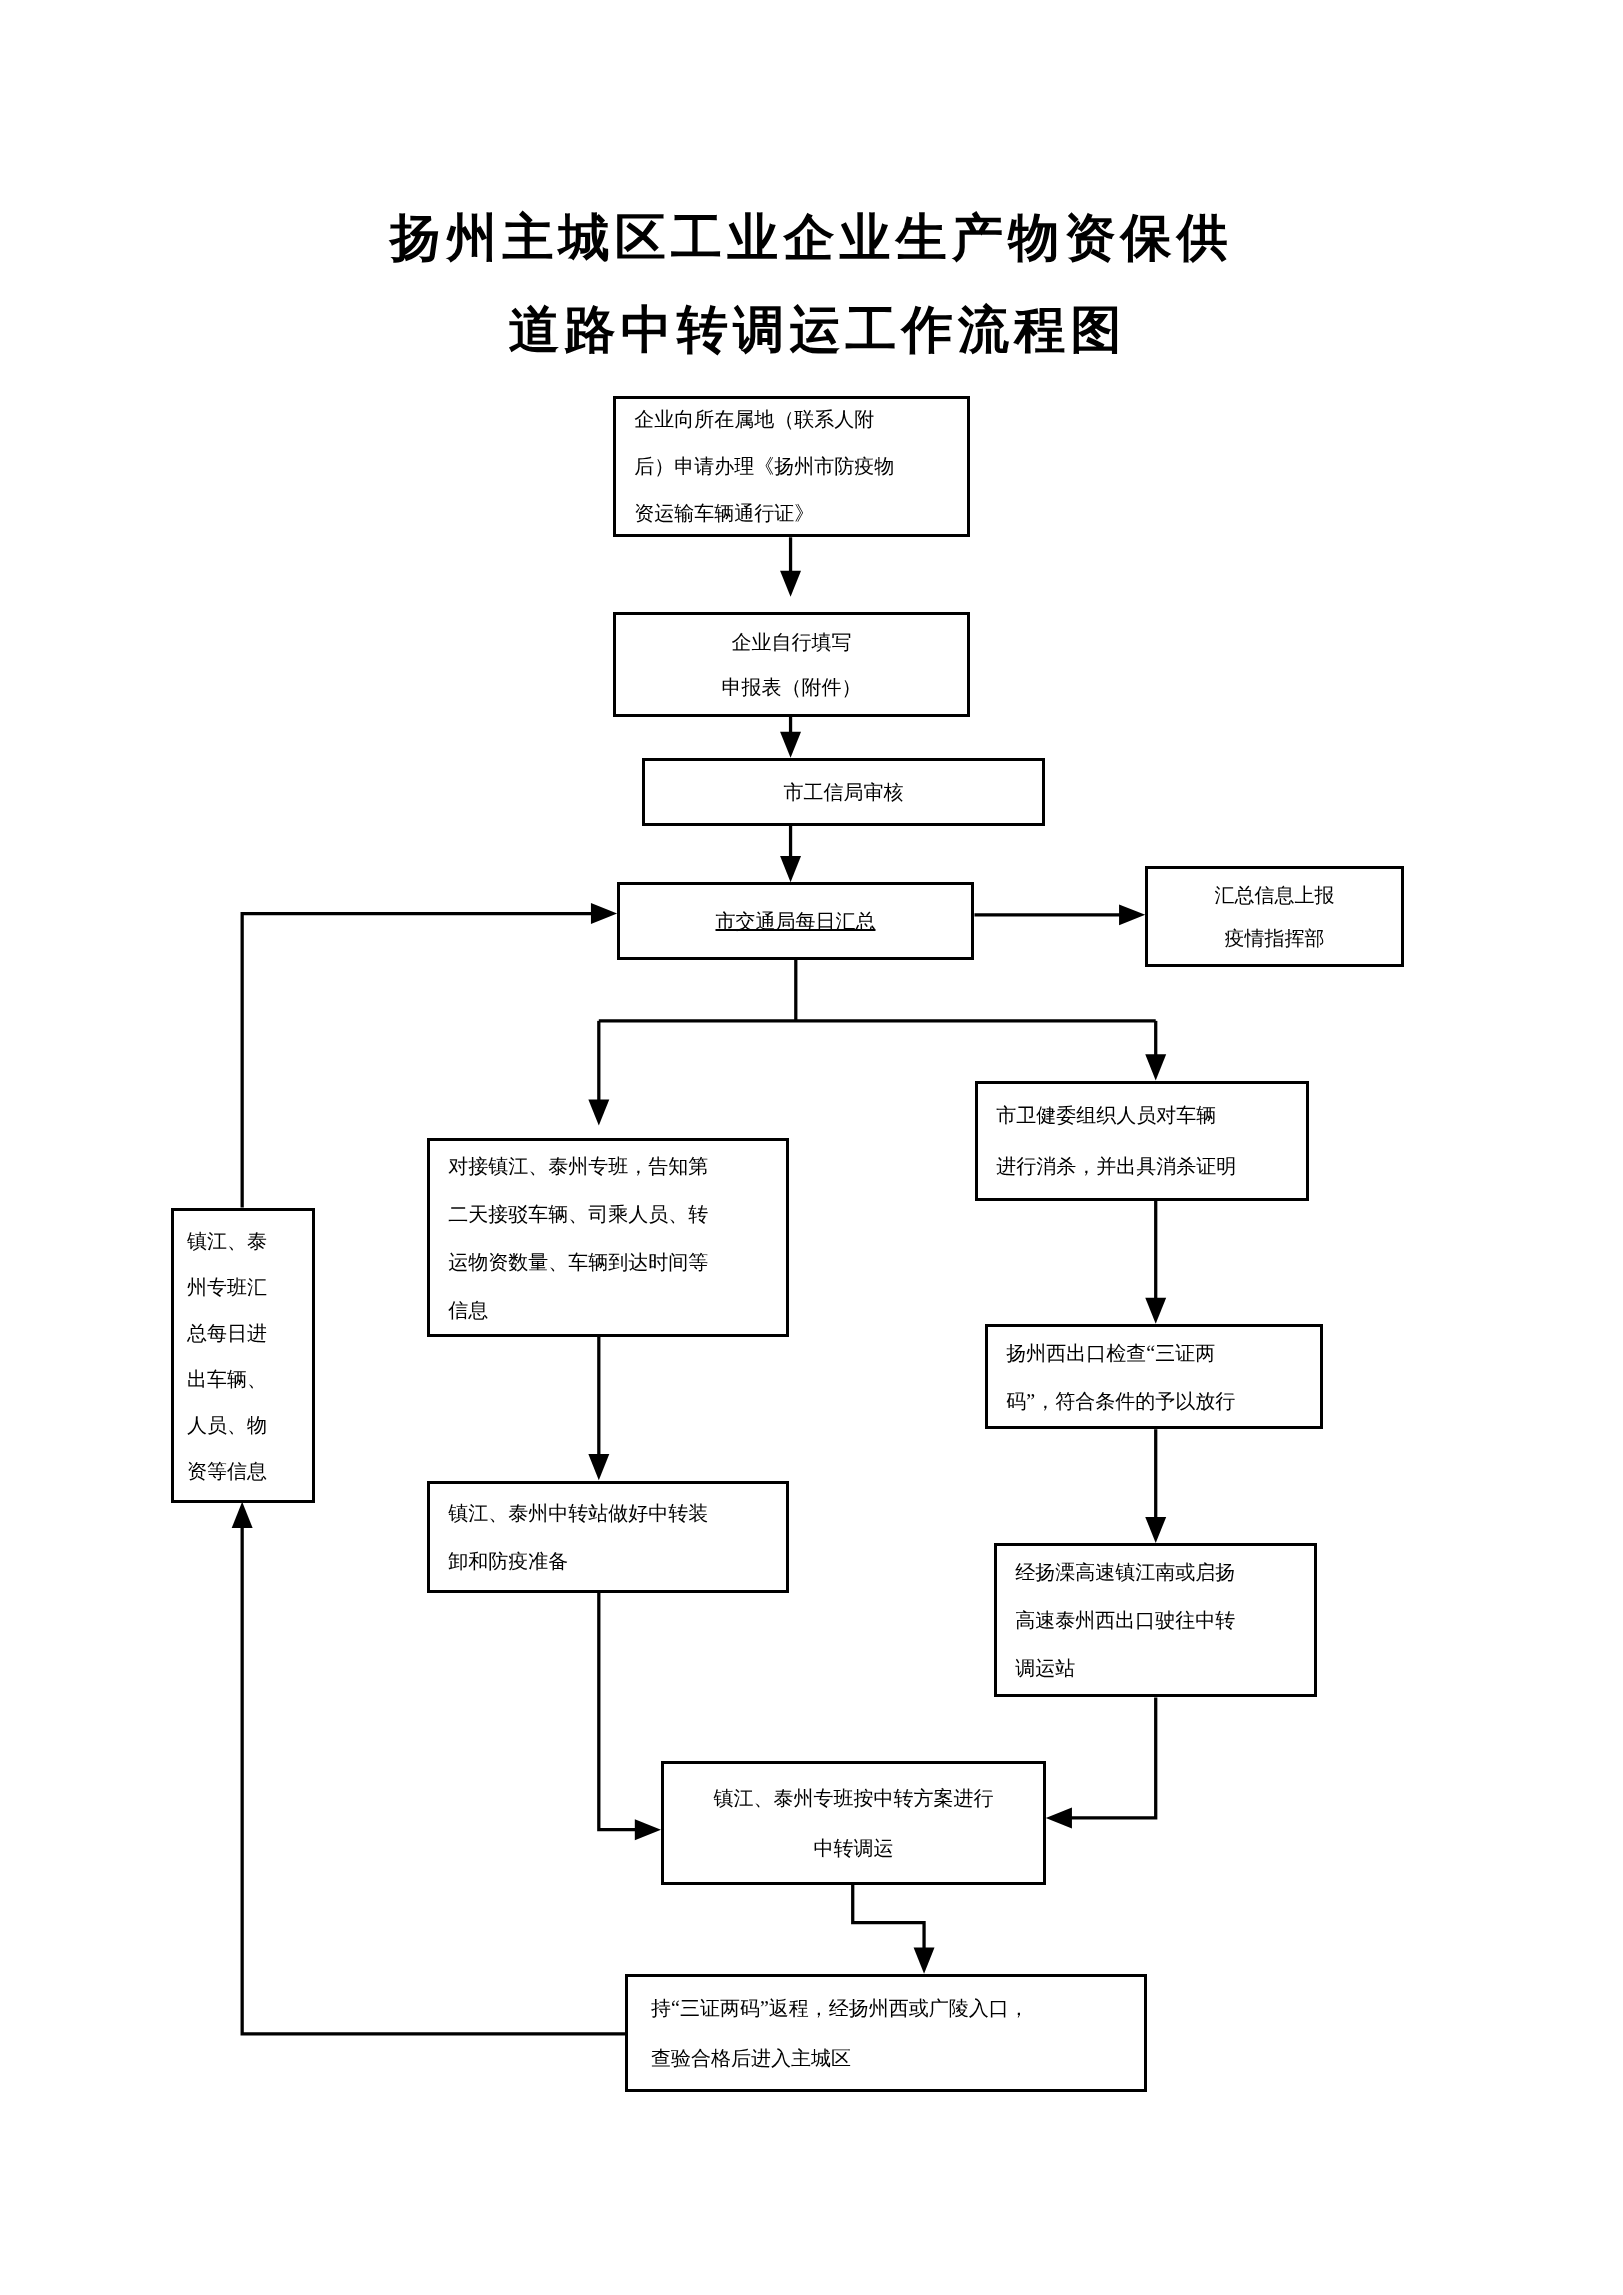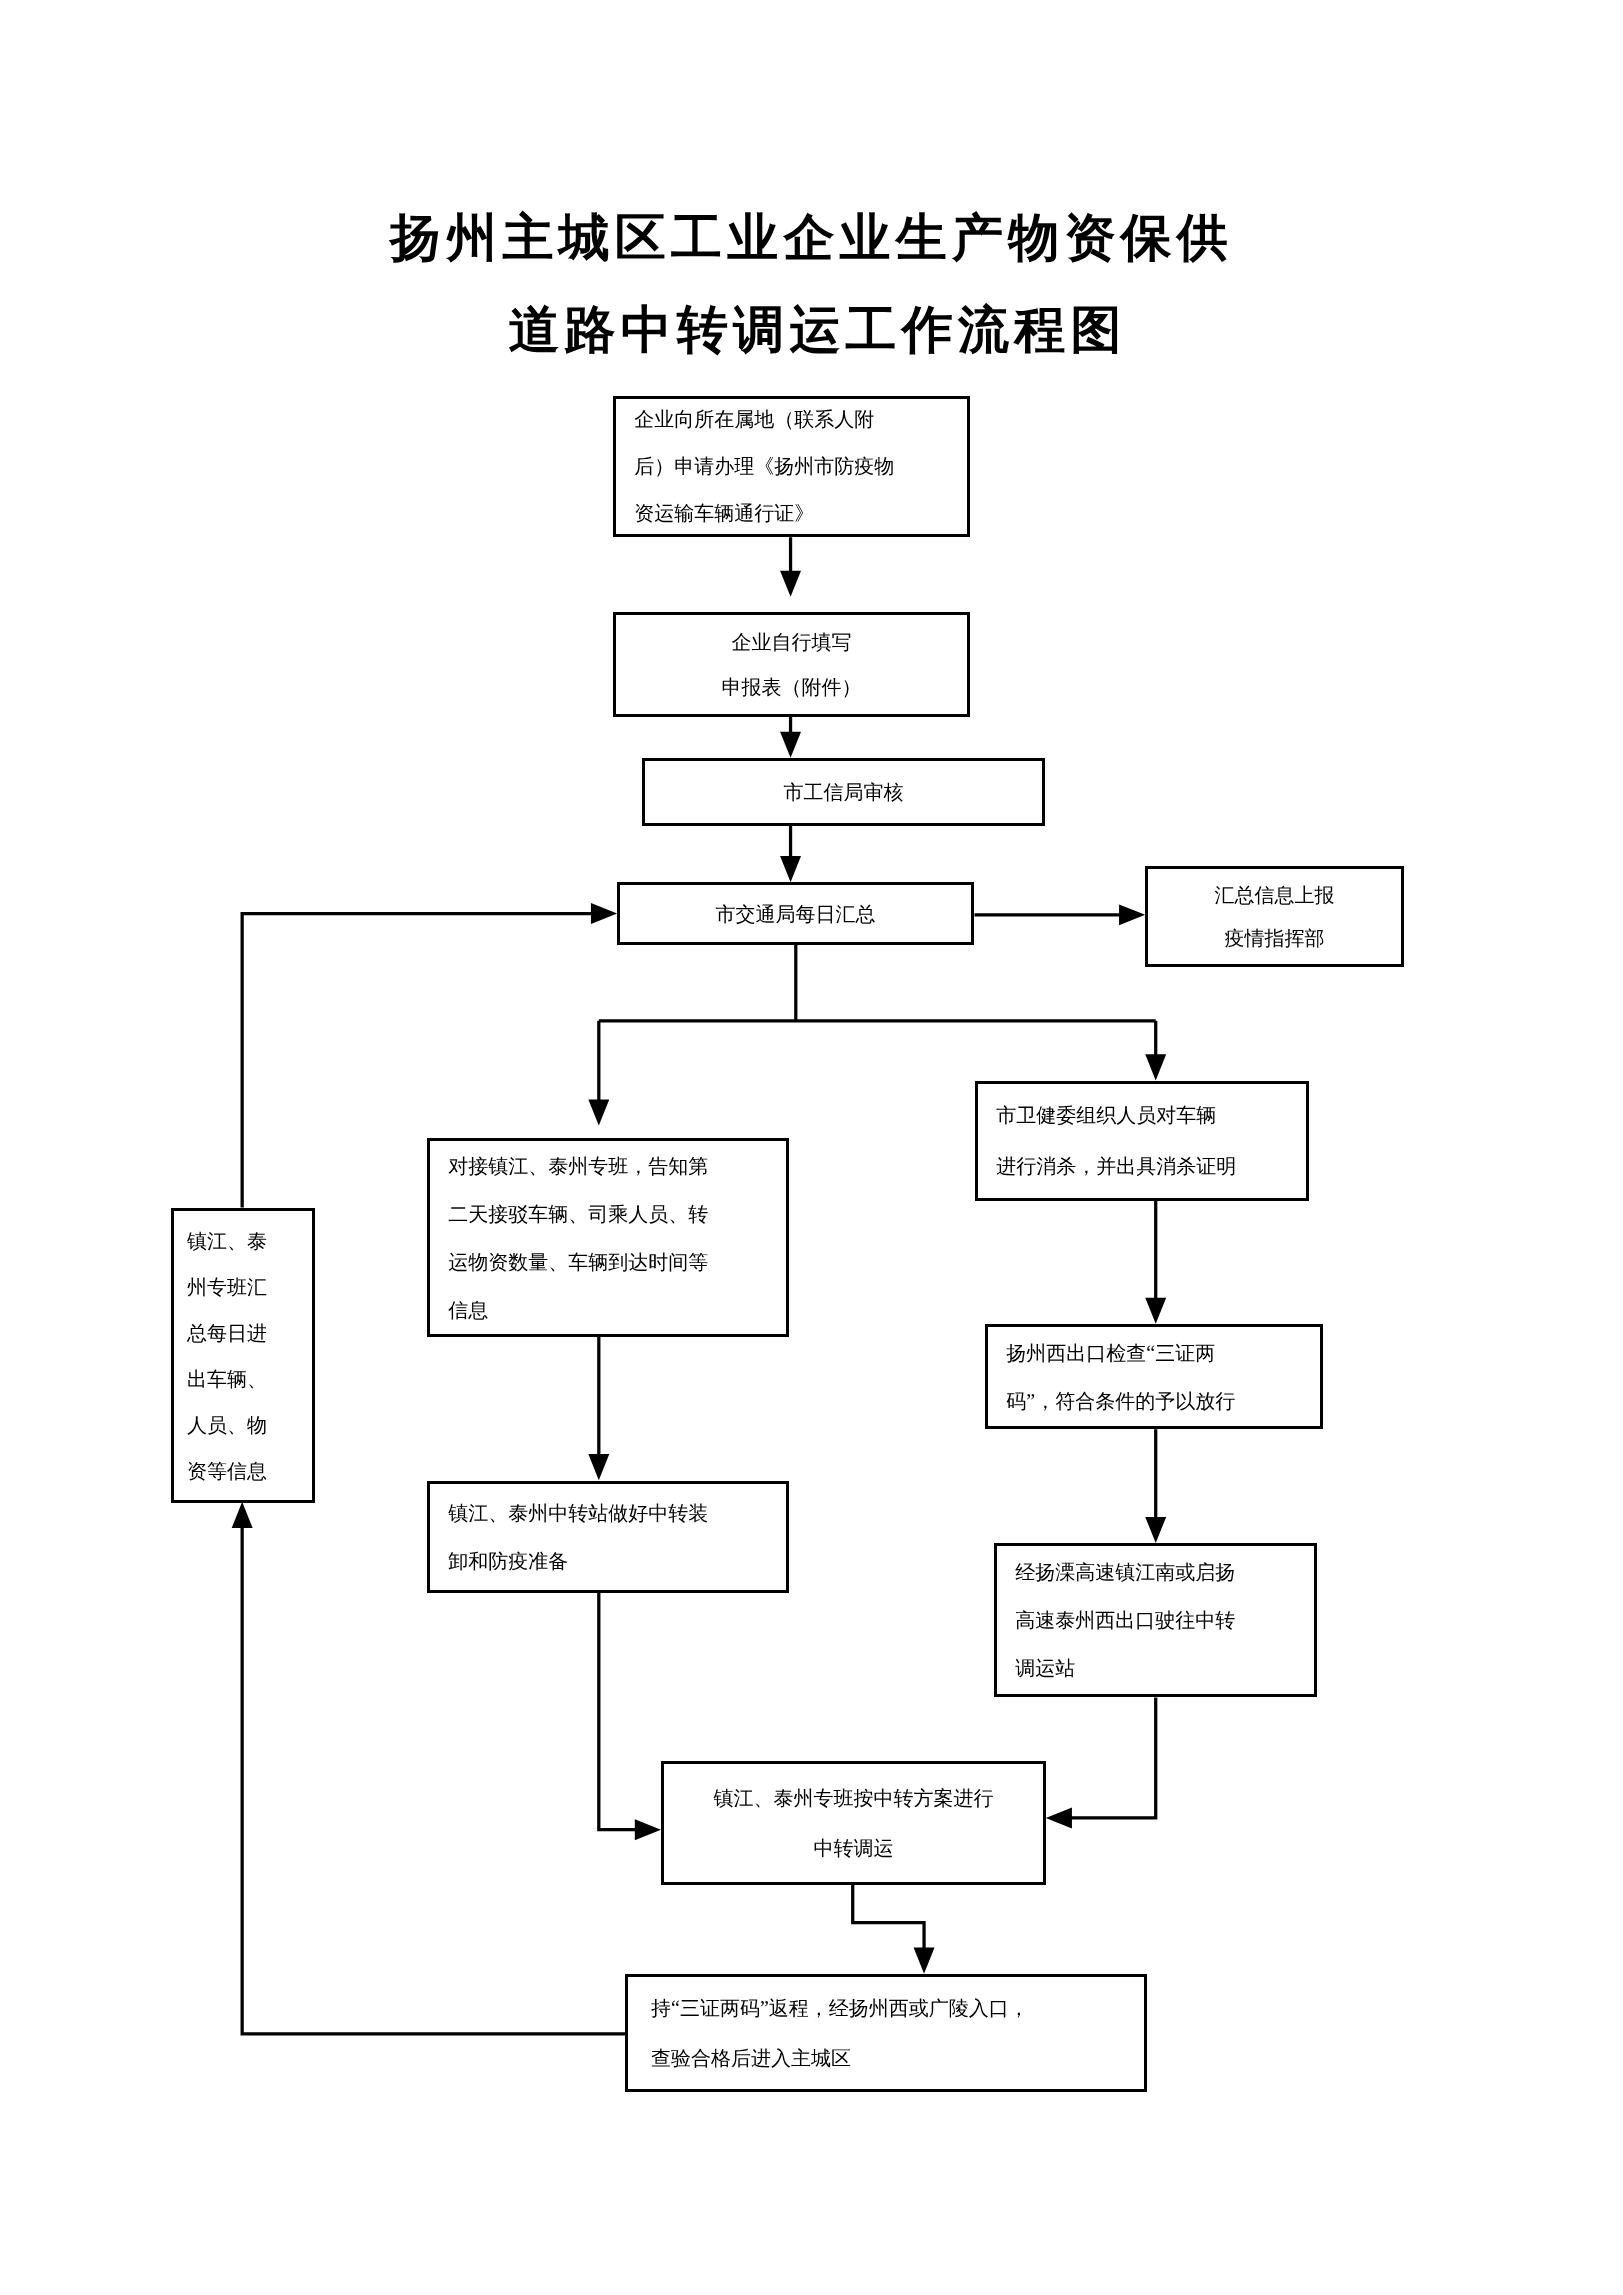--- a/index.html
+++ b/index.html
@@ -115,21 +115,21 @@
 
   <div class="box align-center lh68" style="left:613px; top:612px; width:357px; height:105px;">
     <div class="txt">企业自行填写
 申报表（附件）</div>
   </div>
 
   <div class="box align-center" style="left:614px; top:758px; width:403px; height:68px;margin-left:28px;">
     <div class="txt">市工信局审核</div>
   </div>
 
-  <div class="box align-center" style="left:617px; top:882px; width:357px; height:63px;">
+  <div class="box align-center" style="left:617px; top:882px; width:357px; height:78px;text-decoration:underline;">
     <div class="txt">市交通局每日汇总</div>
   </div>
 
   <div class="box align-center lh66" style="left:1145px; top:866px; width:259px; height:101px;">
     <div class="txt">汇总信息上报
 疫情指挥部</div>
   </div>
 
   <div class="box align-left" style="left:427px; top:1126px; width:362px; height:199px;margin-top:12px;">
     <div class="txt">对接镇江、泰州专班，告知第

